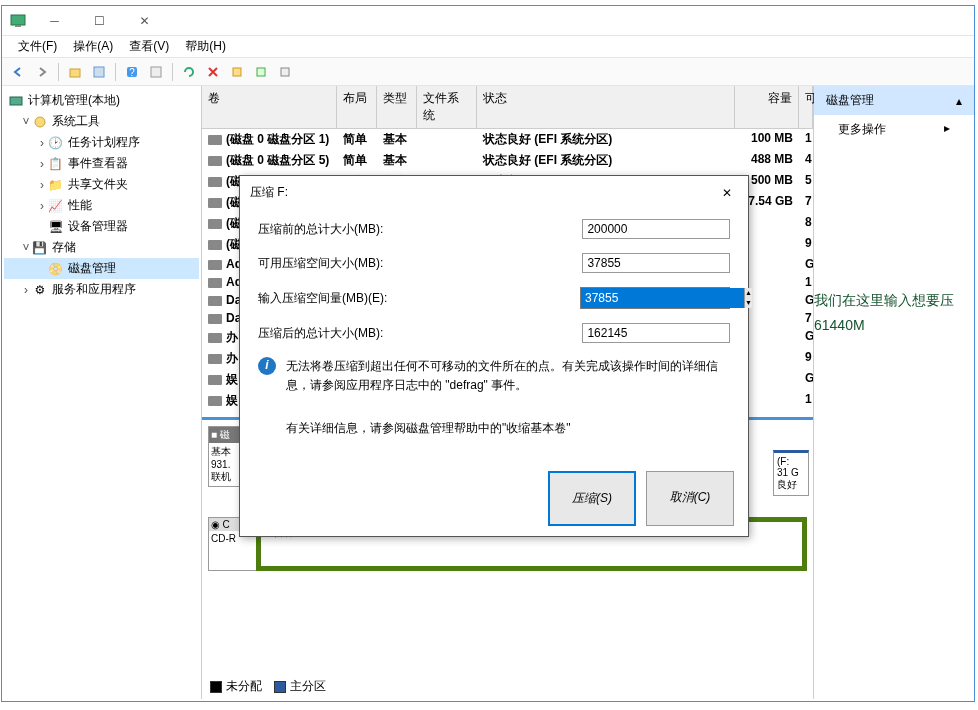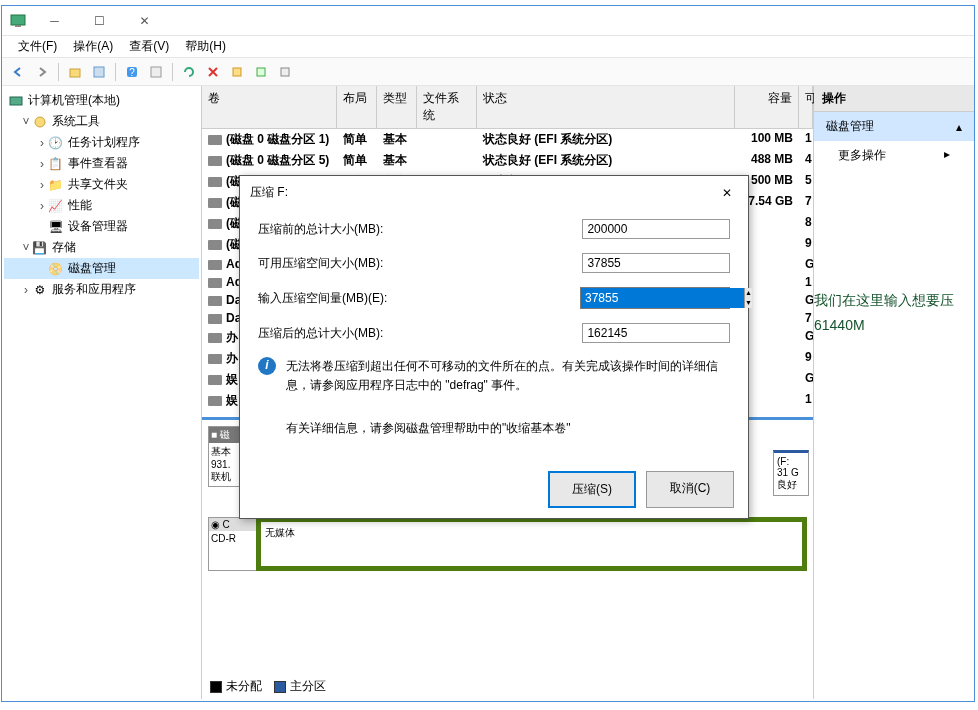--- a/index.html
+++ b/index.html
@@ -62,21 +62,21 @@
 .dialog .frow { display: flex; align-items: center; margin-bottom: 14px; }
 .dialog .flabel { width: 330px; }
 .dialog .fval { width: 150px; border: 1px solid #999; padding: 2px 4px; height: 20px; background: #fff; }
 .dialog .spinner { display: flex; width: 150px; border: 1px solid #7a7a7a; height: 22px; }
 .dialog .spinner input { flex: 1; border: none; outline: none; padding: 0 4px; background: #0078d7; color: #fff; font-size: 12px; }
 .dialog .spinbtns { width: 16px; display: flex; flex-direction: column; border-left: 1px solid #999; }
 .dialog .spinbtns div { flex: 1; text-align: center; font-size: 7px; line-height: 10px; background: #e8e8e8; cursor: pointer; }
 .dialog .info { display: flex; gap: 10px; margin: 8px 0 18px 0; font-size: 12px; line-height: 1.6; }
 .dialog .infoicon { width: 18px; height: 18px; border-radius: 50%; background: #2077c4; color: #fff; display: flex; align-items: center; justify-content: center; font-weight: bold; font-style: italic; flex-shrink: 0; }
 .dialog .dfoot { display: flex; justify-content: flex-end; gap: 10px; padding: 10px 14px; }
-.dialog .dbtn { min-width: 88px; padding: 8px 12px; border: 1px solid #999; background: #e8e8e8; cursor: pointer; text-align: center; }
+.dialog .dbtn { min-width: 88px; padding: 17px 12px; border: 1px solid #999; background: #e8e8e8; cursor: pointer; text-align: center; font-style: italic; }
 .dialog .dbtn.primary { border: 2px solid #0078d7; }
 .redbox { position: absolute; border: 3px solid #e53935; pointer-events: none; }
 
 .annot { position: absolute; color: #14532d; font-size: 14px; line-height: 1.8; }
 
 .diskicon { width: 14px; height: 10px; background: #888; border-radius: 1px; display: inline-block; margin-right: 4px; vertical-align: middle; }
 
 svg { display: block; }
 
 .infobox { border: 1px solid #999; position: absolute; background: #fff; font-size: 10px; padding: 3px; }
@@ -363,21 +363,20 @@
 
         <div class="infobox" style="top:30px; right:4px; width:36px; border-top:3px solid #2c5aa0;">
           <div> (F:</div>
           <div>31 G</div>
           <div>良好</div>
         </div>
       </div>
     </div>
 
     <div class="rightpane">
-      <div class="phdr">操作</div>
       <div class="pitem accent">
           <span>磁盘管理</span>
           <span>▴</span>
         </div>
       <div class="psub">
           <span>更多操作</span>
           <span>▸</span>
         </div>
     </div>
   </div>

